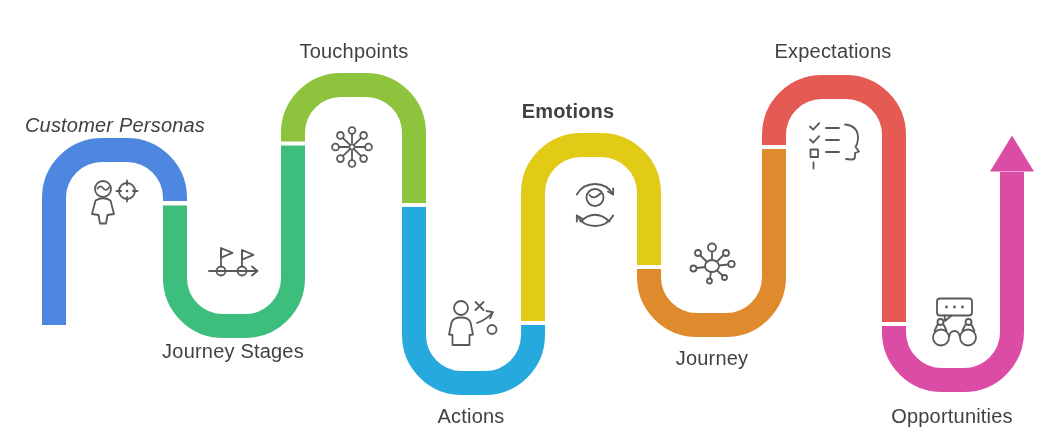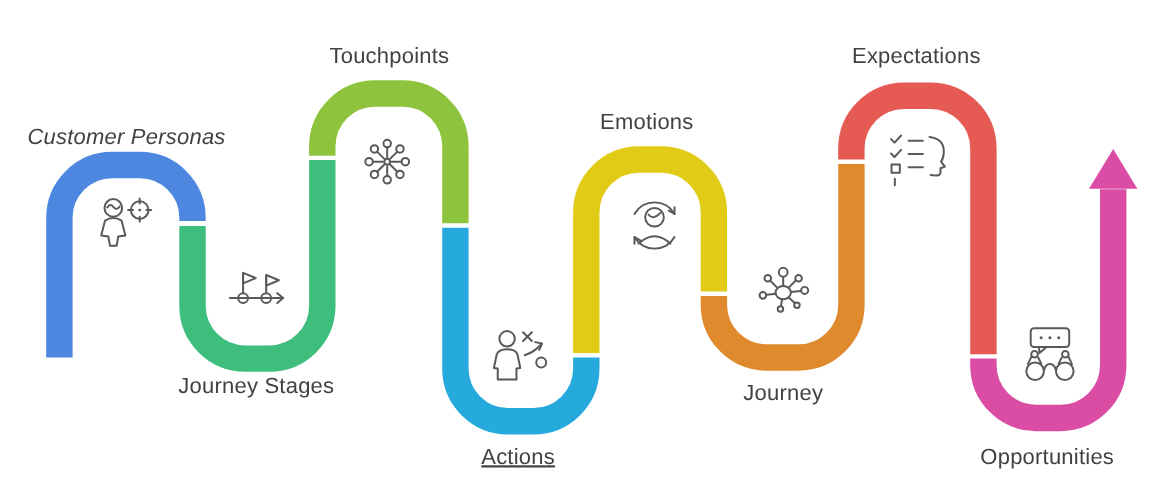--- a/index.html
+++ b/index.html
@@ -126,18 +126,18 @@
       <path d="M 934.5 331 L 937.8 324 M 946.5 330.5 L 943.8 325"></path>
       <path d="M 974.5 331 L 971.2 324 M 962.5 330.5 L 965.2 325"></path>
       <circle cx="940.5" cy="322" r="3"></circle>
       <circle cx="968.5" cy="322" r="3"></circle>
     </g>
   </svg>
 
   <div class="stage-label" style="left:115px; top:114px;font-style:italic;">Customer Personas</div>
   <div class="stage-label" style="left:233px; top:340px;">Journey Stages</div>
   <div class="stage-label" style="left:354px; top:40px;">Touchpoints</div>
-  <div class="stage-label" style="left:471px; top:405px;text-decoration:underline;">Actions</div>
-  <div class="stage-label" style="left:588px; top:100px;">Emotions</div>
+  <div class="stage-label" style="left:471px; top:405px;">Actions</div>
+  <div class="stage-label" style="left:568px; top:100px;font-weight:bold;">Emotions</div>
   <div class="stage-label" style="left:712px; top:347px;">Journey</div>
   <div class="stage-label" style="left:833px; top:40px;">Expectations</div>
   <div class="stage-label" style="left:952px; top:405px;">Opportunities</div>
 </div>
 
 </body></html>

